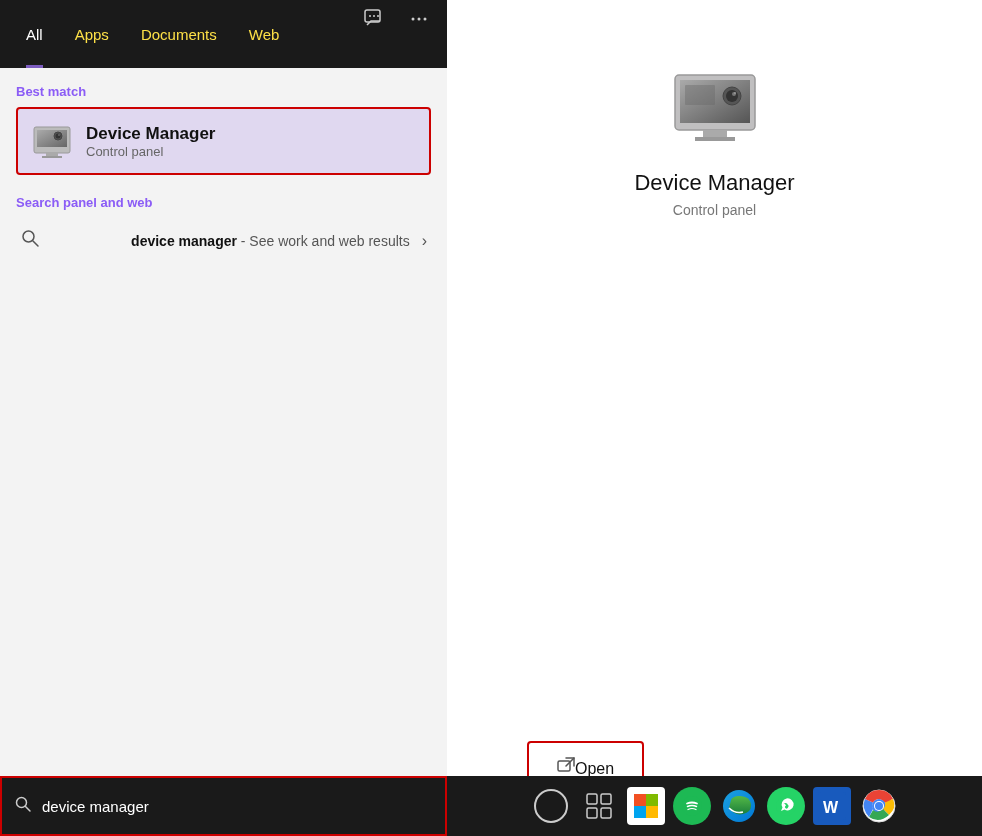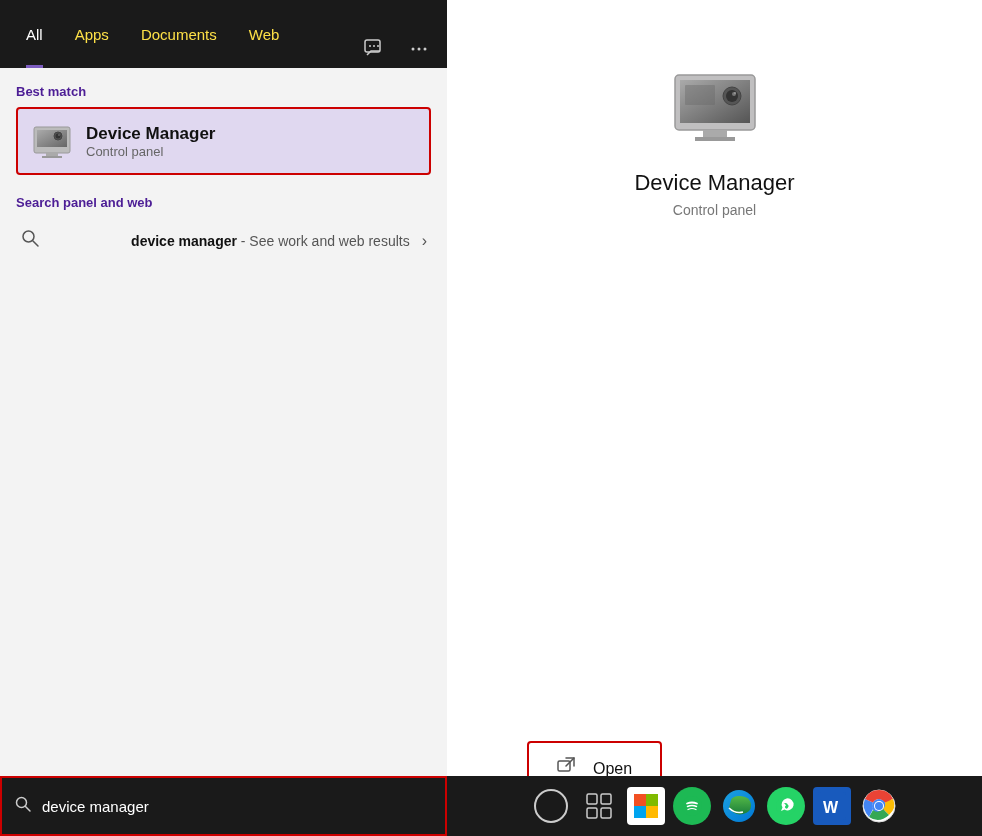--- a/index.html
+++ b/index.html
@@ -21,21 +21,21 @@
       height: 836px;
       background: #f3f3f3;
       display: flex;
       flex-direction: column;
     }
 
     
     .nav-tabs {
       background: #1a1a1a;
       display: flex;
-      align-items: flex-end;
+      align-items: flex-start;
       padding: 0 10px;
       height: 68px;
       gap: 0;
     }
     .nav-tab {
       color: #fde047;
       font-size: 15px;
       padding: 10px 16px;
       cursor: pointer;
       position: relative;
@@ -80,21 +80,21 @@
 
     
     .content-area {
       flex: 1;
       padding: 16px 16px 0 16px;
       overflow: hidden;
     }
 
     .section-label {
       font-size: 13px;
-      color: #4c1d95;
+      color: #8b5cf6;
       font-weight: 600;
       margin-bottom: 8px;
     }
 
     
     .best-match-item {
       background: #e0d8f0;
       border: 2px solid #cc0000;
       border-radius: 4px;
       padding: 12px 14px;
@@ -189,21 +189,21 @@
       margin-bottom: 30px;
     }
 
     
     .open-button {
       border: 2px solid #cc0000;
       border-radius: 4px;
       padding: 14px 28px;
       display: flex;
       align-items: center;
-      gap: 18px;
+      gap: 0;
       cursor: pointer;
       background: #fff;
       font-size: 16px;
       color: #111;
       align-self: flex-start;
       margin-left: 40px;
     }
     .open-icon {
       font-size: 18px;
       color: #555;

